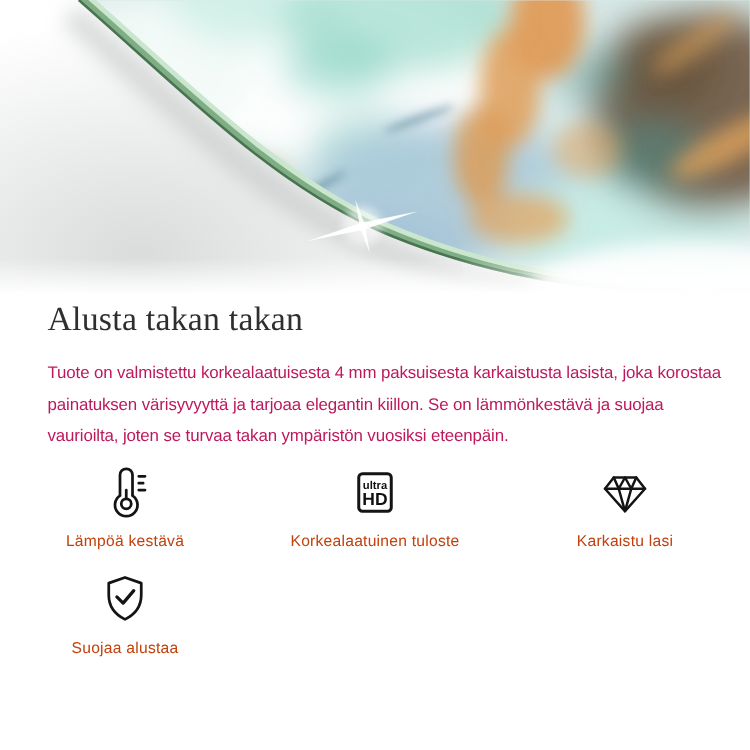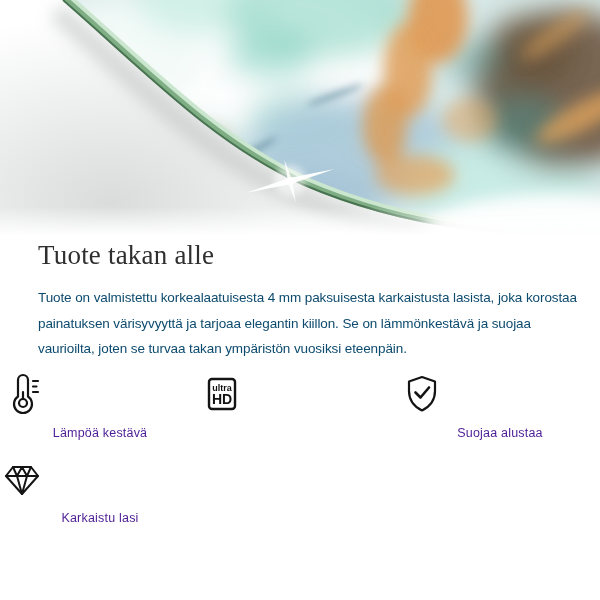--- a/index.html
+++ b/index.html
@@ -11,30 +11,30 @@
   .hero svg{display:block;}
   .heading{
     margin:2px 30px 0 38px;
     font-family:"Liberation Serif","DejaVu Serif",serif;
     font-weight:400;font-size:27px;line-height:35px;
     color:#2f2f2f;letter-spacing:.2px;
   }
   .desc{
     margin:12px 16px 0 38px;
     font-size:13.5px;line-height:25.5px;letter-spacing:-.1px;
-    color:#0c4a6e;
+    color:#be185d;
   }
   .features{
     display:grid;grid-template-columns:200px 200px 200px;
     row-gap:16px;margin-top:10px;
   }
-  .feature{display:flex;flex-direction:column;gap:9px;}
+  .feature{display:flex;flex-direction:column;align-items:center;gap:9px;}
   .feature .ic{width:44px;height:44px;}
   .feature .lbl{
-    font-size:12.5px;color:#4c1d95;letter-spacing:.2px;line-height:16px;text-align:center;
+    font-size:12.5px;color:#c2410c;letter-spacing:.2px;line-height:16px;text-align:center;
   }
   .ultra-top{font:700 9px "Liberation Sans",sans-serif;fill:#111;}
   .ultra-bottom{font:700 14px "Liberation Sans",sans-serif;fill:#111;}
 </style>
 </head>
 <body>
 
 <div class="page">
 
   <div class="hero">
@@ -116,21 +116,21 @@
       <g transform="rotate(-15 290 181)">
         <circle cx="290" cy="181" r="16" fill="#ffffff" opacity="0.55" filter="url(#b4)"></circle>
         <polygon points="244,181 290,178 336,181 290,184" fill="#ffffff" opacity="0.95"></polygon>
         <polygon points="290,159 287.8,181 290,203 292.2,181" fill="#ffffff" opacity="0.9"></polygon>
         <circle cx="290" cy="181" r="4" fill="#ffffff"></circle>
       </g>
     </svg>
   </div>
 
   <h1 class="heading">
-    <div>Tuote takan alle</div>
+    <div>Alusta takan takan</div>
   </h1>
 
   <p class="desc">Tuote on valmistettu korkealaatuisesta 4 mm paksuisesta karkaistusta lasista, joka korostaa painatuksen värisyvyyttä ja tarjoaa elegantin kiillon. Se on lämmönkestävä ja suojaa vaurioilta, joten se turvaa takan ympäristön vuosiksi eteenpäin.</p>
 
   <div class="features">
 
     <div class="feature">
       <svg class="ic" viewBox="0 0 44 44" aria-hidden="true">
         <g fill="none" stroke="#141414" stroke-width="2.2" stroke-linecap="round">
           <path d="M18,8 a5,5 0 0 1 10,0 v16.5 a9,9 0 1 1 -10,0 Z"></path>
@@ -141,40 +141,41 @@
       </svg>
       <div class="lbl">Lämpöä kestävä</div>
     </div>
 
     <div class="feature">
       <svg class="ic" viewBox="0 0 44 44" aria-hidden="true">
         <rect x="9" y="7" width="26" height="30" rx="3" fill="none" stroke="#141414" stroke-width="2.4"></rect>
         <text x="22" y="19" text-anchor="middle" class="ultra-top">ultra</text>
         <text x="22" y="32" text-anchor="middle" class="ultra-bottom">HD</text>
       </svg>
-    </div>
-
-    <div class="feature">
-      <svg class="ic" viewBox="0 0 44 44" aria-hidden="true">
-        <g fill="none" stroke="#141414" stroke-linejoin="round" stroke-linecap="round">
-          <path stroke-width="2.2" d="M22,5 L35,9.5 V19 C35,29.5 29.5,34.8 22,38.5 C14.5,34.8 9,29.5 9,19 V9.5 Z"></path>
-          <path stroke-width="2.6" d="M15.5,20.5 L20.5,25.5 L29,15.5"></path>
-        </g>
-      </svg>
-      <div class="lbl">Suojaa alustaa</div>
+      <div class="lbl">Korkealaatuinen tuloste</div>
     </div>
 
     <div class="feature">
       <svg class="ic" viewBox="0 0 44 44" aria-hidden="true">
         <g fill="none" stroke="#141414" stroke-width="2" stroke-linejoin="round" stroke-linecap="round">
           <path d="M13,10 H31 L38,19 L22,37 L6,19 Z"></path>
           <path d="M6,19 H38"></path>
           <path d="M13,10 L17,19 L22,10 L27,19 L31,10"></path>
           <path d="M17,19 L22,37 L27,19"></path>
         </g>
       </svg>
       <div class="lbl">Karkaistu lasi</div>
     </div>
 
+    <div class="feature">
+      <svg class="ic" viewBox="0 0 44 44" aria-hidden="true">
+        <g fill="none" stroke="#141414" stroke-linejoin="round" stroke-linecap="round">
+          <path stroke-width="2.2" d="M22,5 L35,9.5 V19 C35,29.5 29.5,34.8 22,38.5 C14.5,34.8 9,29.5 9,19 V9.5 Z"></path>
+          <path stroke-width="2.6" d="M15.5,20.5 L20.5,25.5 L29,15.5"></path>
+        </g>
+      </svg>
+      <div class="lbl">Suojaa alustaa</div>
+    </div>
+
 
 
   </div>
 </div>
 
 </body></html>

